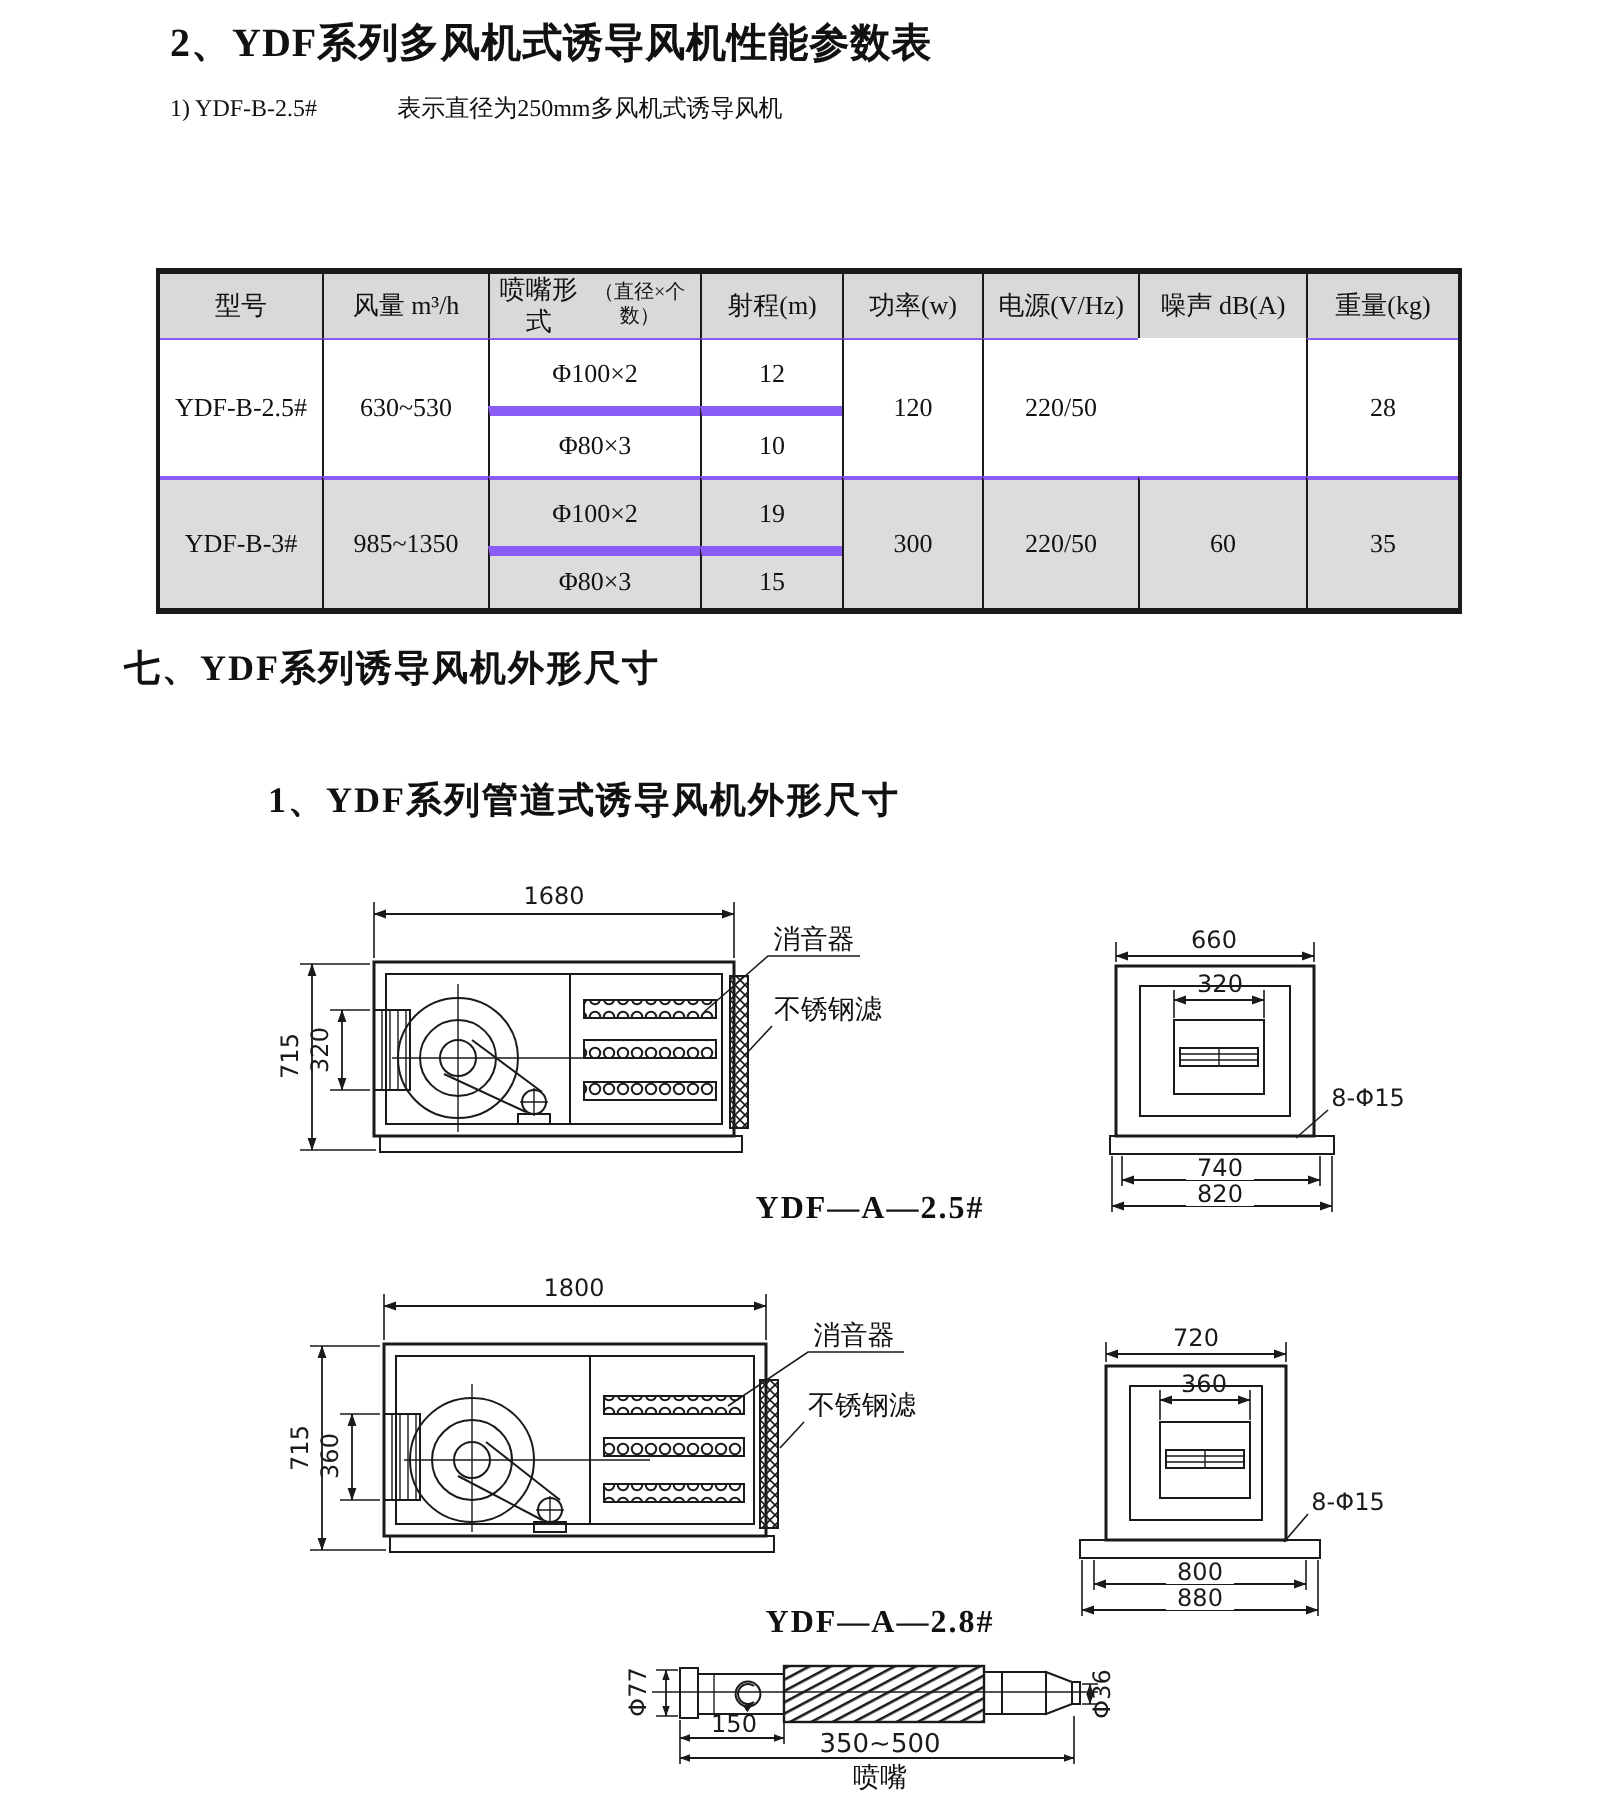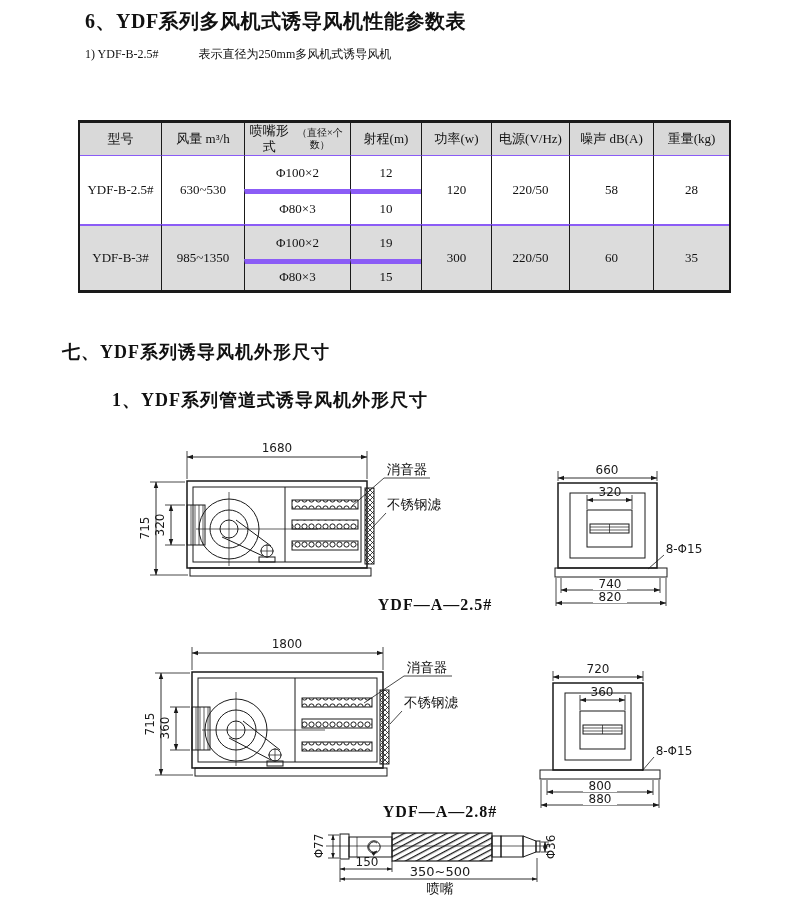--- a/index.html
+++ b/index.html
@@ -6,21 +6,21 @@
   .page { position:relative; width:800px; height:899px; background:#ffffff; overflow:hidden;
           font-family:"Liberation Serif","DejaVu Serif",serif; color:#111; }
   .abs { position:absolute; }
   .title { font-weight:bold; font-size:20px; letter-spacing:0.5px; }
   .note { font-size:12px; white-space:nowrap; }
   .note .code { margin-right:40px; }
   .h7 { font-weight:bold; font-size:18px; letter-spacing:1px; white-space:nowrap; }
   .caption { font-weight:bold; font-size:16px; letter-spacing:1px; text-align:center; width:200px; }
 
   
-  .grid { display:grid; position:absolute; left:78px; top:120px;
+  .grid { display:grid; position:absolute; left:78px; top:134px;
           grid-template-columns:81px 83px 106px 71px 70px 78px 84px 76px;
           grid-template-rows:32px 34px 35px 35px 31px;
           border:2px solid #1a1a1a; border-top-width:3px; border-bottom-width:3px;
           font-size:13px; line-height:1.2; }
   .cell { display:flex; align-items:center; justify-content:center; text-align:center;
           border-left:1px solid #1a1a1a; border-top:5px solid #8b5cf6; padding:0 2px; }
   .col1 { border-left:none; }
   .row1 { border-top:none; }
   .r2t { border-top-width:1.5px; }
   .r4t { border-top-width:2.5px; }
@@ -37,21 +37,21 @@
   text.dim { font-family:"DejaVu Sans","Liberation Sans",sans-serif; font-size:12px; fill:#1a1a1a; }
   text.dimbig { font-family:"DejaVu Sans","Liberation Sans",sans-serif; font-size:13px; fill:#1a1a1a; }
   text.lbl { font-family:"Liberation Serif","DejaVu Serif",serif; font-size:13.5px; fill:#111; }
   .wbg { fill:#ffffff; stroke:none; }
 </style>
 </head>
 <body>
 
 <div class="page">
 
-  <div class="abs title" style="left:85px; top:8px;">6、YDF系列多风机式诱导风机性能参数表</div>
+  <div class="abs title" style="left:85px; top:8px;">2、YDF系列多风机式诱导风机性能参数表</div>
 
   <div class="abs note" style="left:85px; top:46px;">
     <span class="code">1) YDF-B-2.5#</span><span>表示直径为250mm多风机式诱导风机</span>
   </div>
 
   <div class="grid">
     <div class="cell head row1 col1" style="grid-column:1;grid-row:1">型号</div>
     <div class="cell head row1" style="grid-column:2;grid-row:1">风量 m³/h</div>
     <div class="cell head row1" style="grid-column:3;grid-row:1;flex-direction:row">
       <span>喷嘴形式</span>
@@ -64,37 +64,36 @@
     <div class="cell head row1" style="grid-column:8;grid-row:1">重量(kg)</div>
 
     <div class="cell col1 r2t" style="grid-column:1;grid-row:2/span 2">YDF-B-2.5#</div>
     <div class="cell r2t" style="grid-column:2;grid-row:2/span 2">630~530</div>
     <div class="cell r2t" style="grid-column:3;grid-row:2">Φ100×2</div>
     <div class="cell r2t" style="grid-column:4;grid-row:2">12</div>
     <div class="cell" style="grid-column:3;grid-row:3">Φ80×3</div>
     <div class="cell" style="grid-column:4;grid-row:3">10</div>
     <div class="cell r2t" style="grid-column:5;grid-row:2/span 2">120</div>
     <div class="cell r2t" style="grid-column:6;grid-row:2/span 2">220/50</div>
-    <div class="cell r2t" style="grid-column:7;grid-row:2/span 2">58</div>
     <div class="cell r2t" style="grid-column:8;grid-row:2/span 2">28</div>
 
     <div class="cell col1 r4t shade" style="grid-column:1;grid-row:4/span 2">YDF-B-3#</div>
     <div class="cell r4t shade" style="grid-column:2;grid-row:4/span 2">985~1350</div>
     <div class="cell r4t shade" style="grid-column:3;grid-row:4">Φ100×2</div>
     <div class="cell r4t shade" style="grid-column:4;grid-row:4">19</div>
     <div class="cell shade" style="grid-column:3;grid-row:5">Φ80×3</div>
     <div class="cell shade" style="grid-column:4;grid-row:5">15</div>
     <div class="cell r4t shade" style="grid-column:5;grid-row:4/span 2">300</div>
     <div class="cell r4t shade" style="grid-column:6;grid-row:4/span 2">220/50</div>
     <div class="cell r4t shade" style="grid-column:7;grid-row:4/span 2">60</div>
     <div class="cell r4t shade" style="grid-column:8;grid-row:4/span 2">35</div>
   </div>
 
-  <div class="abs h7" style="left:62px; top:340px;">七、YDF系列诱导风机外形尺寸</div>
-  <div class="abs h7" style="left:112px; top:388px;">1、YDF系列管道式诱导风机外形尺寸</div>
+  <div class="abs h7" style="left:62px; top:322px;">七、YDF系列诱导风机外形尺寸</div>
+  <div class="abs h7" style="left:134px; top:388px;">1、YDF系列管道式诱导风机外形尺寸</div>
 
   <svg style="left:125px; top:438px;" width="345" height="185" viewBox="125 438 345 185">
     <defs>
       <marker id="s1m" viewBox="0 0 10 10" refX="9.5" refY="5" markerWidth="7" markerHeight="7" orient="auto-start-reverse">
         <path d="M0,1.5 L10,5 L0,8.5 Z" fill="#1a1a1a"></path>
       </marker>
       <pattern id="s1c" width="7" height="9" patternUnits="userSpaceOnUse">
         <circle cx="3.5" cy="4.5" r="2.6" fill="#fff" stroke="#1a1a1a" stroke-width="1"></circle>
       </pattern>
       <pattern id="s1h" width="5" height="5" patternUnits="userSpaceOnUse">

